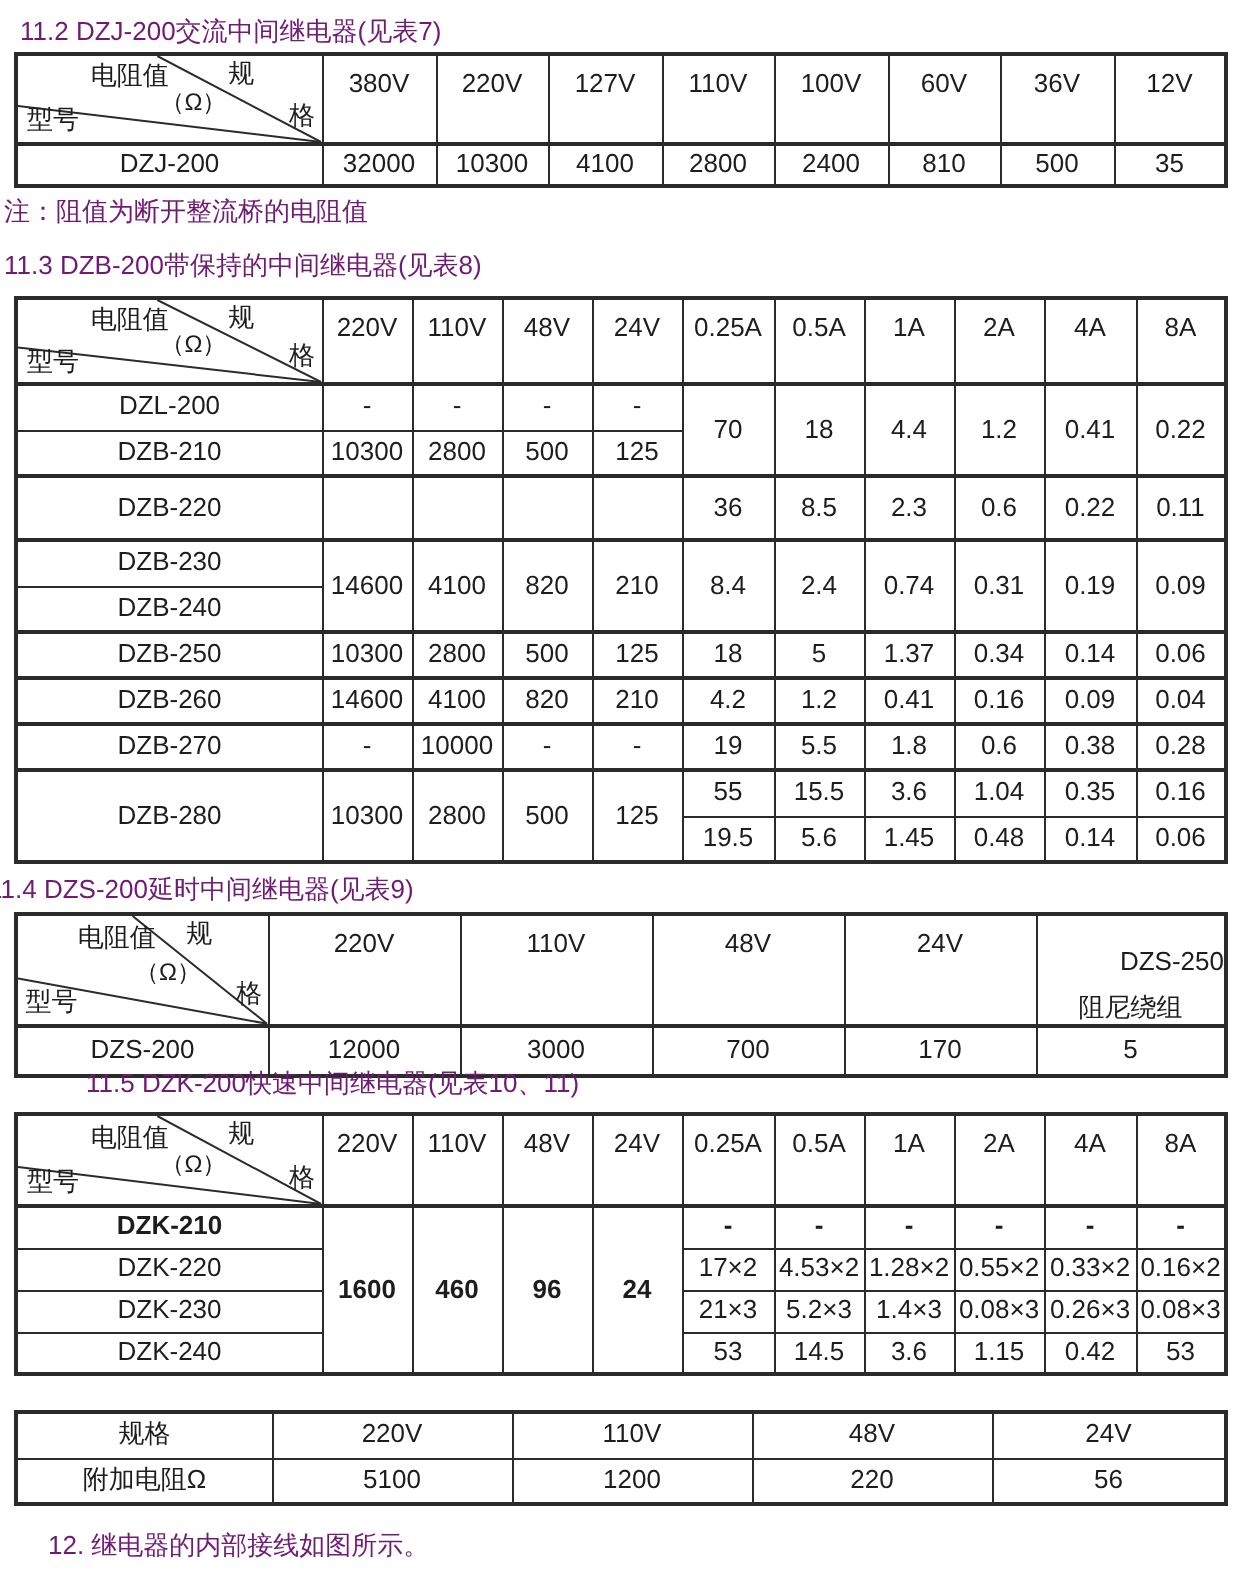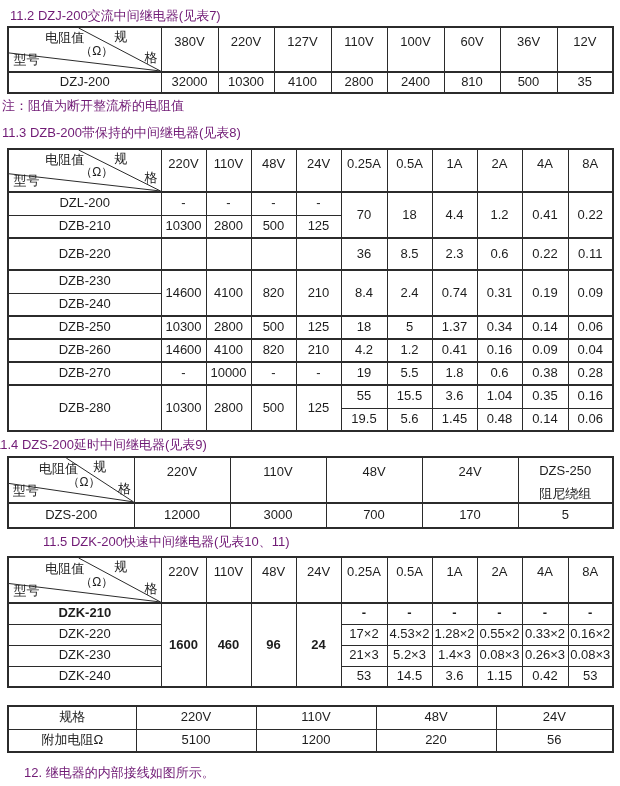--- a/index.html
+++ b/index.html
@@ -14,21 +14,21 @@
   .tbl td.bb2{border-bottom-width:2px;}
   td.diag{position:relative;padding:0;}
   .dsvg{position:absolute;left:0;top:0;width:100%;height:100%;display:block;}
   .dsvg line{stroke:#2b2b2b;stroke-width:1;vector-effect:non-scaling-stroke;}
   .dtx{position:absolute;font-size:13px;white-space:nowrap;}
   .d-res{left:24%;top:8%;}
   .d-ohm{left:47%;top:40%;font-size:12px;}
   .d-mod{left:3%;bottom:6%;margin-top:34px;}
   .d-gui{right:22%;top:4%;}
   .d-ge{right:2%;bottom:12%;}
-  .t9last .l1{display:block;padding-top:6px;}
+  .t9last .l1{display:block;padding-top:16px;text-align:right;}
   .t9last .l2{display:block;padding-top:8px;}
 </style>
 </head>
 <body>
 
 <div class="pg">
 
   <div class="hd" style="left:10px;top:7px;">11.2 DZJ-200交流中间继电器(见表7)</div>
 
   <table class="tbl" style="top:26px;width:605px;">

